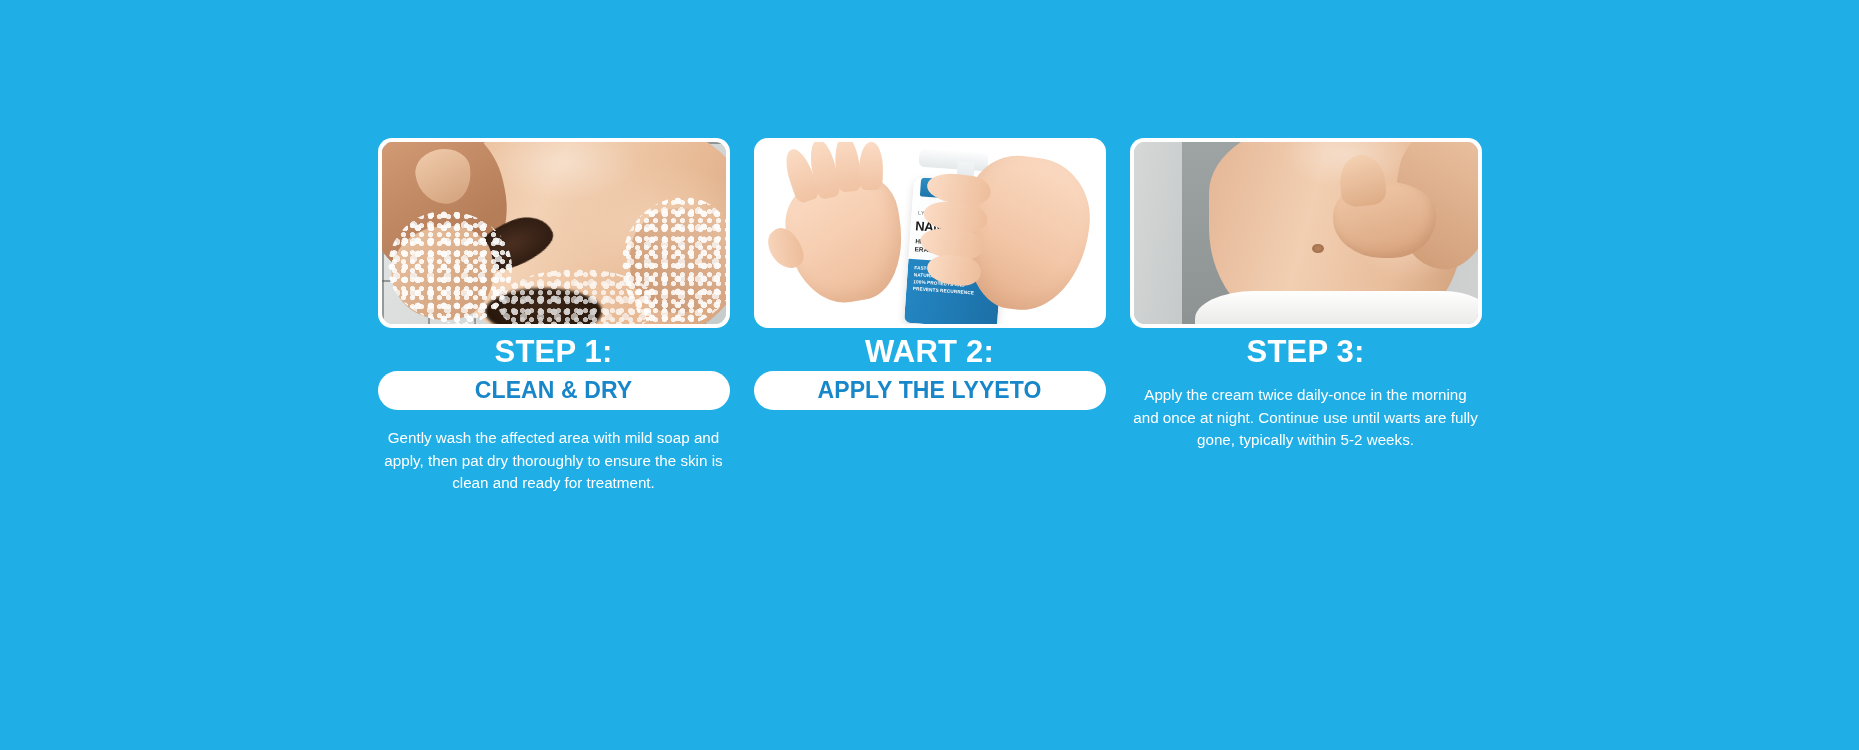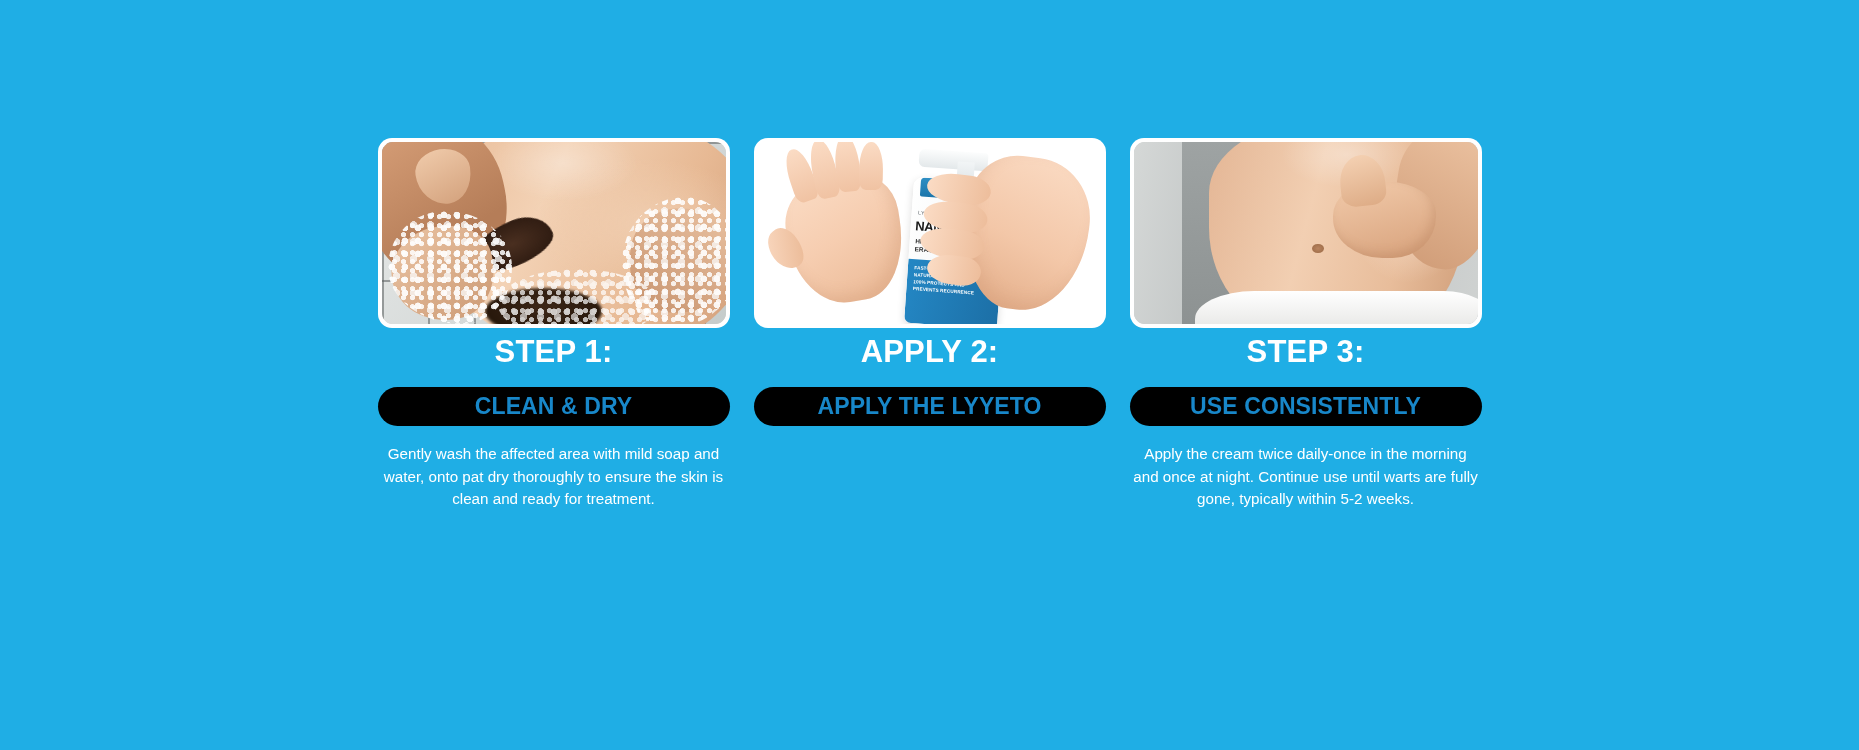--- a/index.html
+++ b/index.html
@@ -295,24 +295,24 @@
     margin-top: 8px;
     color: #ffffff;
     font-size: 31px;
     font-weight: 700;
     letter-spacing: .2px;
     line-height: 1;
   }
 
   
   .pill {
-    margin-top: 20px;
+    margin-top: 4px;
     width: 100%;
     height: 39px;
-    background: #000000;
+    background: #ffffff;
     border-radius: 20px;
     display: flex;
     align-items: center;
     justify-content: center;
     color: #1887C9;
     font-size: 23px;
     font-weight: 700;
     letter-spacing: .1px;
     white-space: nowrap;
   }
@@ -344,21 +344,21 @@
         <div class="handL"></div>
         <div class="handR"></div>
         <div class="thumb"></div>
         <div class="suds-a"></div>
         <div class="suds-b"></div>
         <div class="suds-c"></div>
       </div>
     </div>
     <div class="step-title">STEP 1:</div>
     <div class="pill">CLEAN &amp; DRY</div>
-    <div class="step-body">Gently wash the affected area with mild soap and water, onto pat dry thoroughly to ensure the skin is clean and ready for treatment.</div>
+    <div class="step-body">Gently wash the affected area with mild soap and apply, then pat dry thoroughly to ensure the skin is clean and ready for treatment.</div>
   </div>
 
   <div class="step-card">
     <div class="photo-frame">
       <div class="photo ph2">
         <div class="palm">
           <div class="fngr f1"></div>
           <div class="fngr f2"></div>
           <div class="fngr f3"></div>
           <div class="fngr f4"></div>
@@ -385,35 +385,34 @@
           </div>
         </div>
         <div class="handR">
           <div class="fg g1"></div>
           <div class="fg g2"></div>
           <div class="fg g3"></div>
           <div class="fg g4"></div>
         </div>
       </div>
     </div>
-    <div class="step-title">APPLY 2:</div>
+    <div class="step-title">WART 2:</div>
     <div class="pill">APPLY THE LYYETO</div>
   </div>
 
   <div class="step-card">
     <div class="photo-frame">
       <div class="photo ph3">
         <div class="bgwall"></div>
         <div class="bgpanel"></div>
         <div class="torso"></div>
         <div class="navel"></div>
         <div class="arm"></div>
         <div class="fist"></div>
         <div class="thumbup"></div>
         <div class="towel"></div>
       </div>
     </div>
     <div class="step-title">STEP 3:</div>
-    <div class="pill">USE CONSISTENTLY</div>
     <div class="step-body">Apply the cream twice daily-once in the morning and once at night. Continue use until warts are fully gone, typically within 5-2 weeks.</div>
   </div>
 
 </div>
 
 </body></html>

